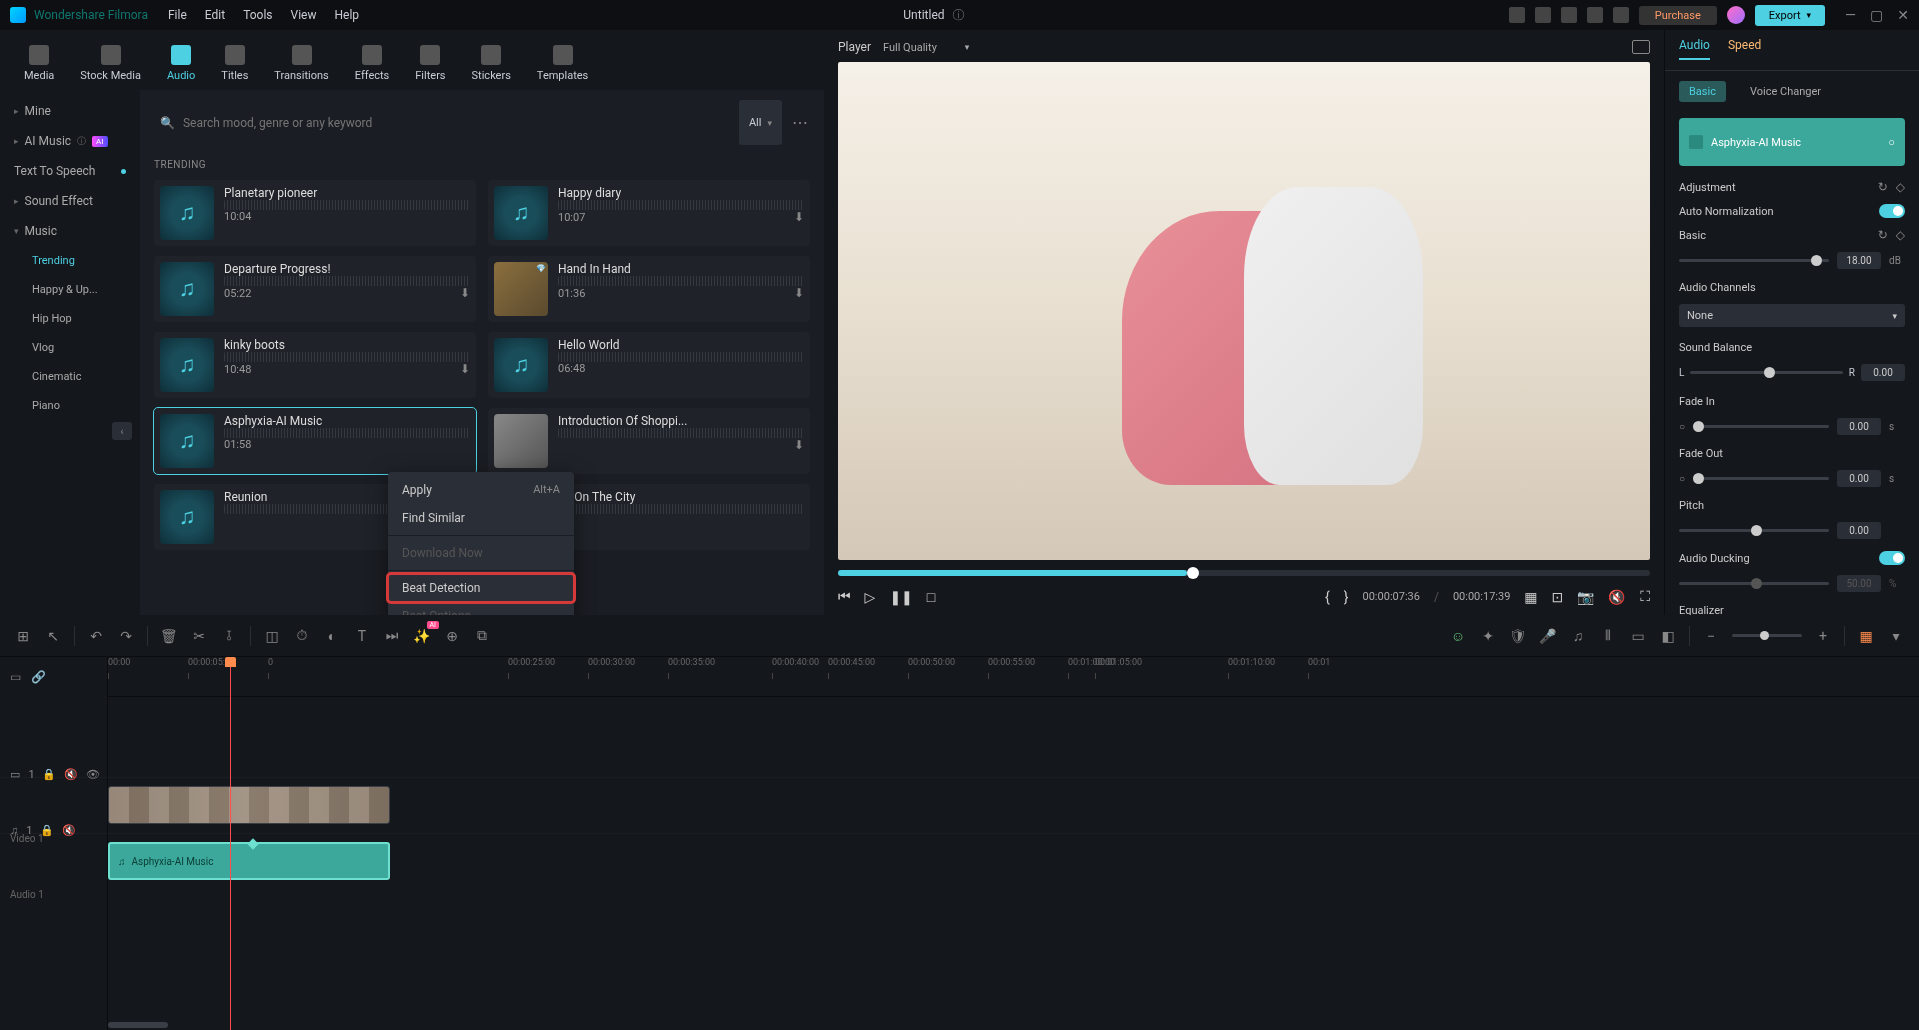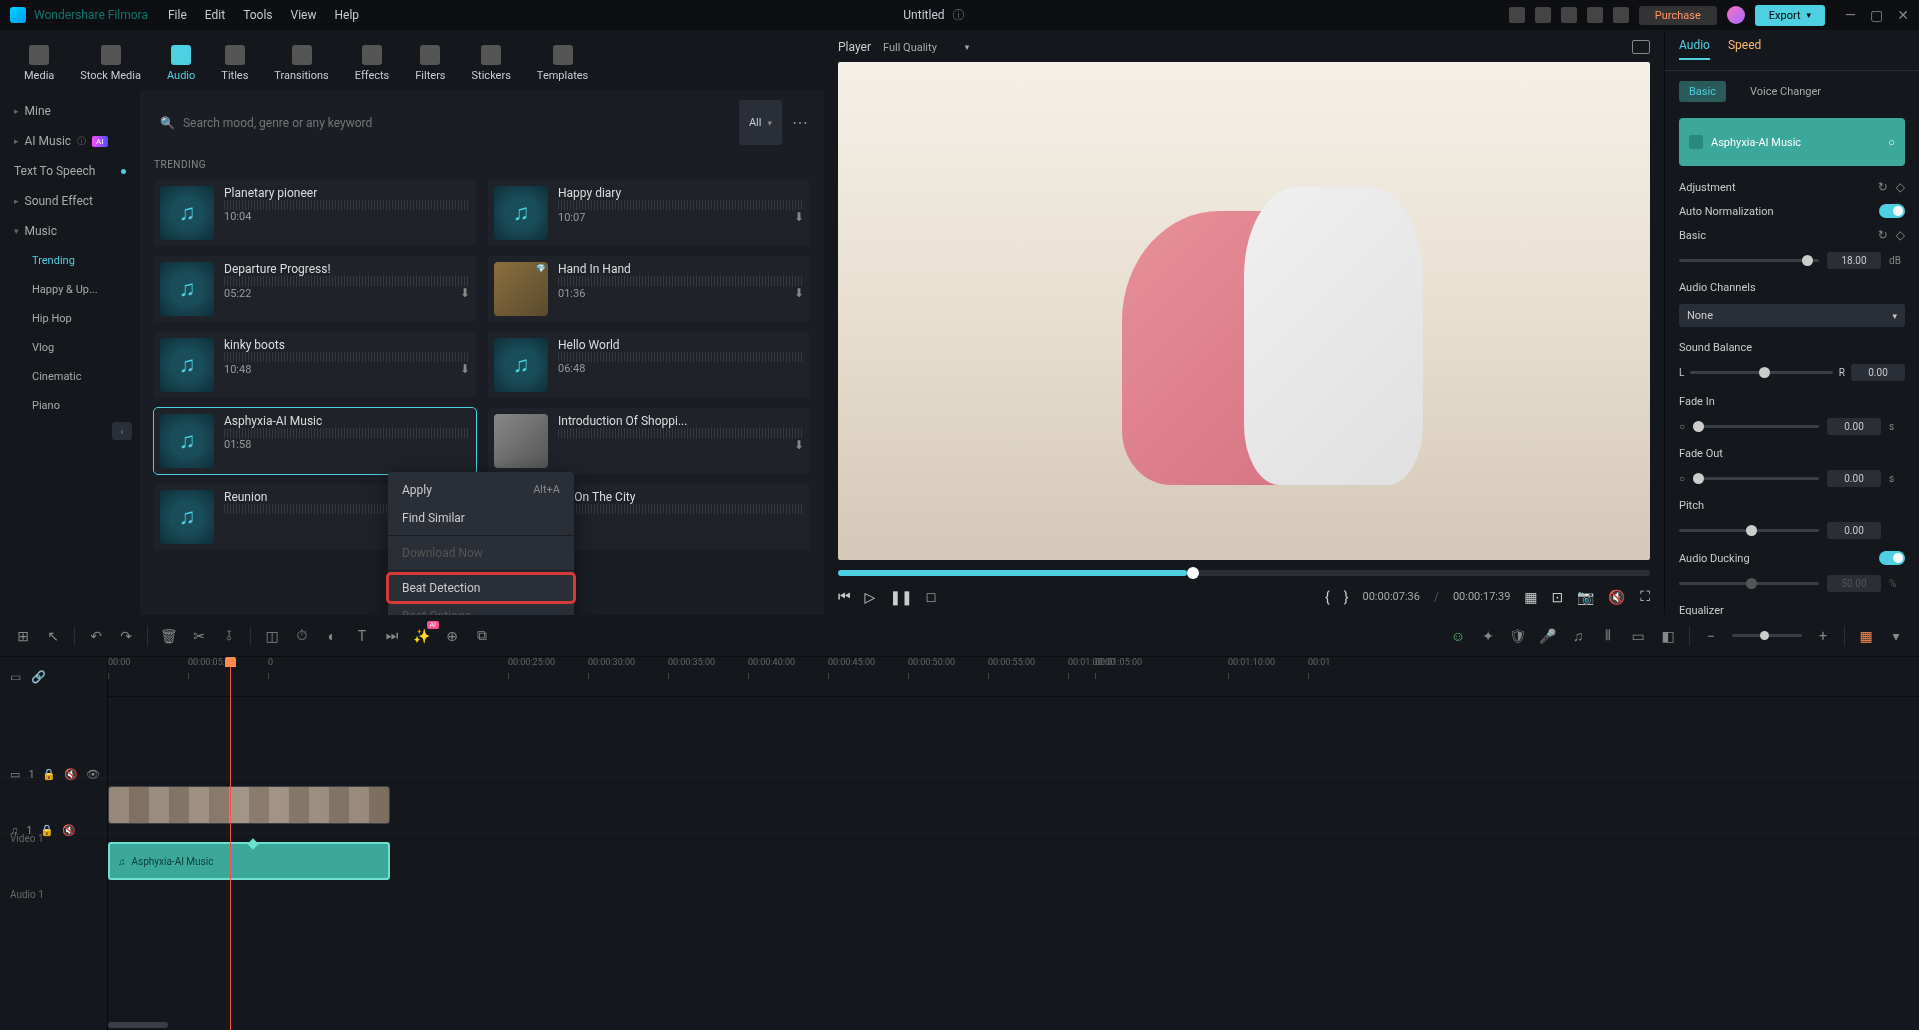--- a/index.html
+++ b/index.html
@@ -90,21 +90,21 @@
 .audio-clip-chip .note-icon { width:14px; height:14px; background:#2a8a7d; border-radius:2px; }
 .rp-section { padding:0 14px 14px; }
 .rp-row { display:flex; align-items:center; justify-content:space-between; margin-bottom:10px; font-size:11px; }
 .rp-label { color:#ccc; }
 .rp-icons { display:flex; gap:8px; color:#888; font-size:12px; }
 .toggle { width:26px; height:14px; background:#4dd0e1; border-radius:7px; position:relative; }
 .toggle::after { content:''; position:absolute; right:2px; top:2px; width:10px; height:10px; background:#fff; border-radius:50%; }
 .slider-row { display:flex; align-items:center; gap:8px; margin-bottom:12px; }
 .slider { flex:1; height:3px; background:#3a3e46; border-radius:2px; position:relative; }
 .slider-thumb { position:absolute; top:-4px; width:11px; height:11px; background:#ccc; border-radius:50%; }
-.val-box { width:54px; background:#2a2e36; border-radius:3px; padding:3px 6px; font-size:10px; text-align:center; color:#ccc; }
+.val-box { width:44px; background:#2a2e36; border-radius:3px; padding:3px 6px; font-size:10px; text-align:center; color:#ccc; }
 .unit { font-size:10px; color:#888; width:16px; }
 .balance-row { display:flex; align-items:center; gap:6px; font-size:10px; }
 .select-box { background:#2a2e36; border-radius:3px; padding:5px 8px; font-size:11px; color:#ccc; display:flex; justify-content:space-between; align-items:center; }
 .timeline-area { height:415px; background:#14171c; display:flex; flex-direction:column; }
 .tl-toolbar { height:42px; display:flex; align-items:center; padding:0 14px; gap:12px; border-bottom:1px solid #0a0c0f; }
 .tl-tool { width:18px; height:18px; color:#888; display:flex; align-items:center; justify-content:center; cursor:pointer; font-size:14px; }
 .tl-sep { width:1px; height:20px; background:#2a2e36; }
 .tl-spacer { flex:1; }
 .tl-tool.green { color:#6bcf7e; }
 .tl-tool.badge { position:relative; }
@@ -620,21 +620,21 @@
       </div>
     </div>
     <div class="tl-right">
       <div class="ruler" id="ruler">
           <div class="ruler-tick" style="left: 0px;">00:00</div>
           <div class="ruler-tick" style="left: 80px;">00:00:05:00</div>
           <div class="ruler-tick" style="left: 160px;">0</div>
           <div class="ruler-tick" style="left: 400px;">00:00:25:00</div>
           <div class="ruler-tick" style="left: 480px;">00:00:30:00</div>
           <div class="ruler-tick" style="left: 560px;">00:00:35:00</div>
-          <div class="ruler-tick" style="left: 640px;">00:00:40:00</div>
+          <div class="ruler-tick" style="left: 664px;">00:00:40:00</div>
           <div class="ruler-tick" style="left: 720px;">00:00:45:00</div>
           <div class="ruler-tick" style="left: 800px;">00:00:50:00</div>
           <div class="ruler-tick" style="left: 880px;">00:00:55:00</div>
           <div class="ruler-tick" style="left: 960px;">00:01:00:00</div>
           <div class="ruler-tick" style="left: 987px;">00:01:05:00</div>
           <div class="ruler-tick" style="left: 1120px;">00:01:10:00</div>
           <div class="ruler-tick" style="left: 1200px;">00:01</div>
         </div>
       <div class="playhead"></div>
       <div style="height:80px"></div>

